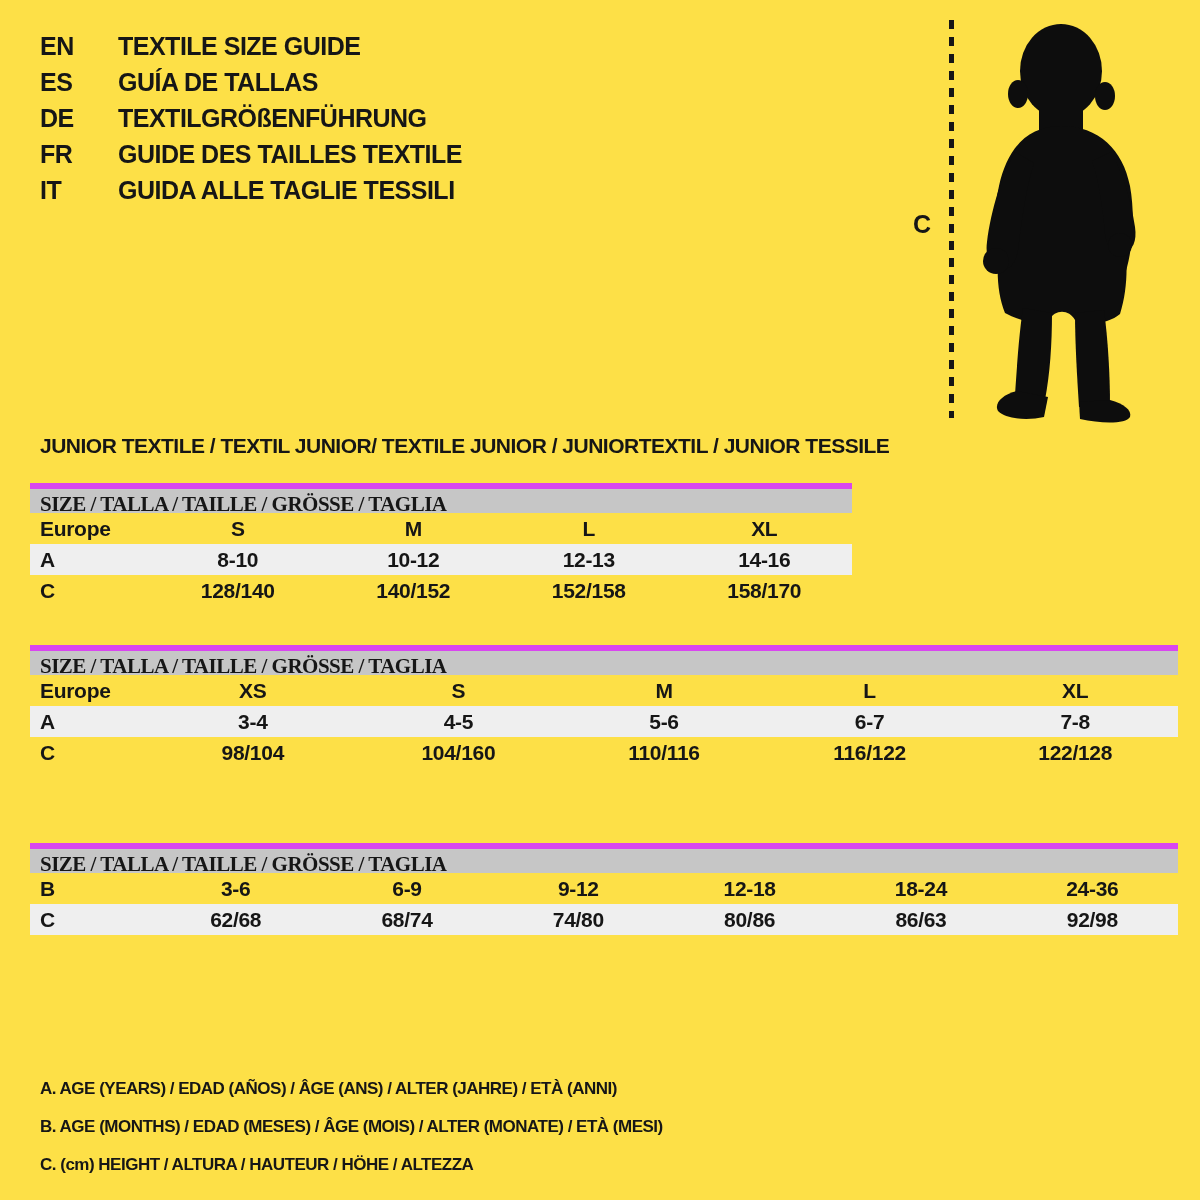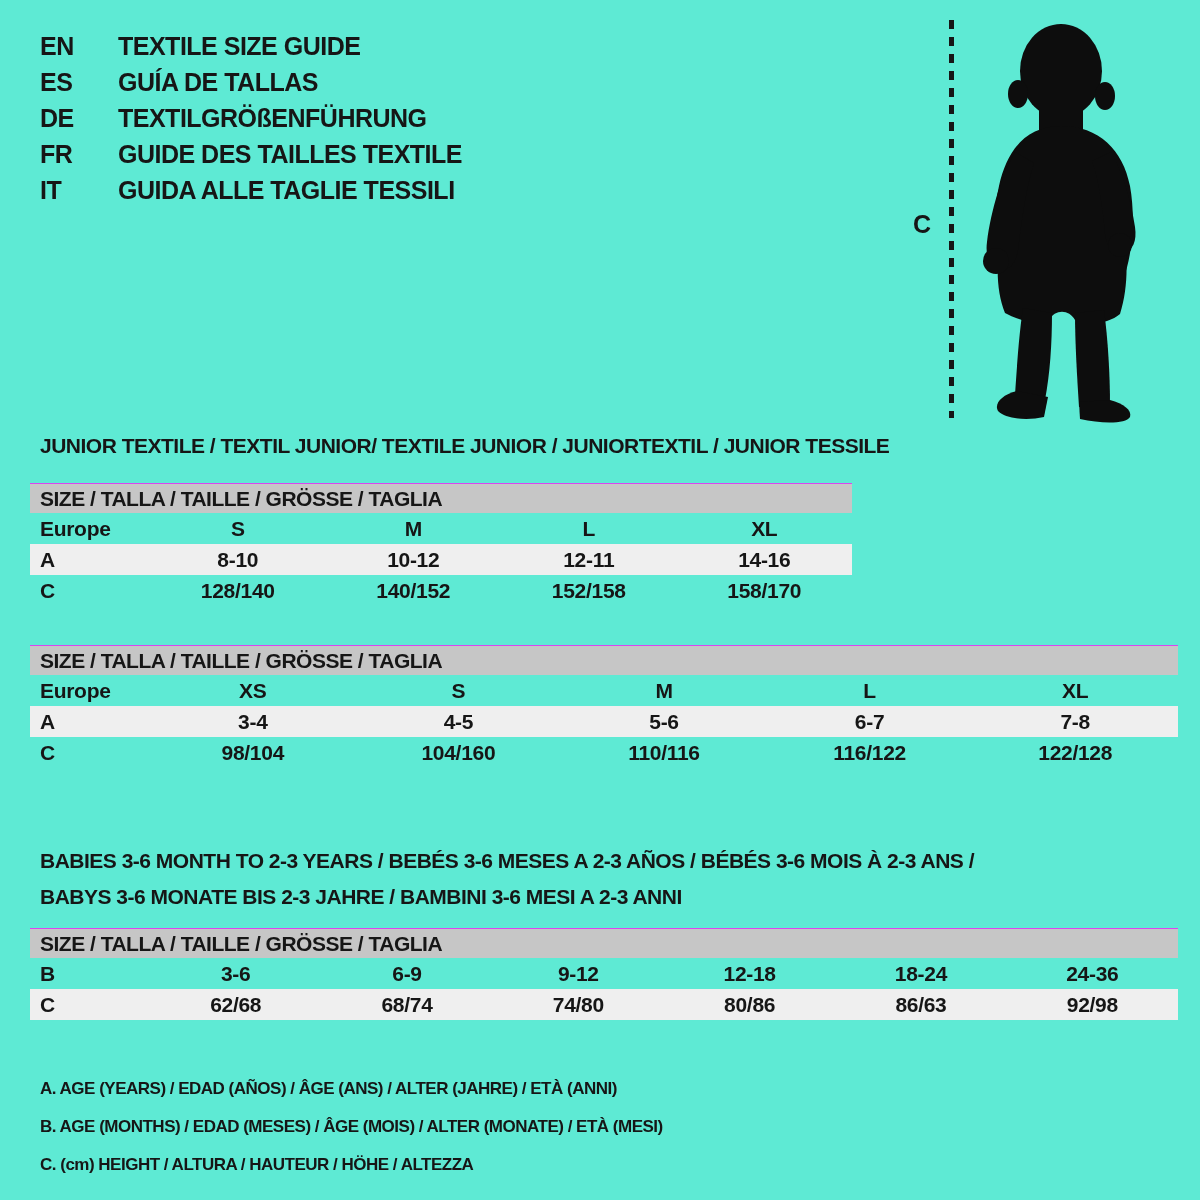--- a/index.html
+++ b/index.html
@@ -1,17 +1,17 @@
 <!DOCTYPE html>
 <html><head>
 <meta charset="utf-8">
 <style>
   html,body{margin:0;padding:0;background:#ffffff;}
   .page{
-    position:relative;width:1200px;height:1200px;background:#5eead4;
+    position:relative;width:1200px;height:1200px;background:#fde047;
     font-family:"Liberation Sans", sans-serif;color:#161616;overflow:hidden;
     -webkit-font-smoothing:antialiased;
   }
   
   .lang-block{position:absolute;left:40px;top:28px;}
   .lang-row{display:flex;align-items:center;height:36px;font-weight:bold;font-size:25px;letter-spacing:-0.5px;}
   .lang-code{width:78px;flex:0 0 78px;}
   .lang-label{white-space:nowrap;}
   
   .figure{position:absolute;left:905px;top:12px;width:270px;height:412px;}
@@ -29,21 +29,21 @@
   .sec-title{
     font-size:21px;font-weight:bold;letter-spacing:-0.5px;line-height:26px;
     padding-left:10px;white-space:nowrap;
   }
   .section-junior .sec-title{margin-bottom:24px;}
   .section-children .sec-title{margin-bottom:20px;}
   .section-babies .sec-title{margin-bottom:13px;line-height:36px;}
   .size-bar{
     height:30px;line-height:30px;background:#c6c6c6;
     font-size:21px;font-weight:bold;letter-spacing:-0.5px;padding-left:10px;
-    border-top:1px solid #d946ef;box-sizing:border-box;
+    border-top:6px solid #d946ef;box-sizing:border-box;font-family:Liberation Serif, serif;
   }
   .trow{display:flex;align-items:center;height:31px;font-size:21px;font-weight:bold;letter-spacing:-0.3px;}
   .trow.shaded{background:#efefef;}
   .tcell{flex:1;text-align:center;}
   .tcell.c0{flex:0 0 110px;text-align:left;padding-left:10px;}
   
   .legend{position:absolute;left:40px;top:1070px;}
   .legend-line{height:38px;line-height:38px;font-size:17px;font-weight:bold;letter-spacing:-0.5px;white-space:nowrap;}
 </style>
 </head>
@@ -104,21 +104,21 @@
       <span class="tcell c0">Europe</span>
       <span class="tcell">S</span>
       <span class="tcell">M</span>
       <span class="tcell">L</span>
       <span class="tcell">XL</span>
     </div>
     <div class="trow shaded">
       <span class="tcell c0">A</span>
       <span class="tcell">8-10</span>
       <span class="tcell">10-12</span>
-      <span class="tcell">12-11</span>
+      <span class="tcell">12-13</span>
       <span class="tcell">14-16</span>
     </div>
     <div class="trow">
       <span class="tcell c0">C</span>
       <span class="tcell">128/140</span>
       <span class="tcell">140/152</span>
       <span class="tcell">152/158</span>
       <span class="tcell">158/170</span>
     </div>
   </div>
@@ -145,24 +145,20 @@
       <span class="tcell c0">C</span>
       <span class="tcell">98/104</span>
       <span class="tcell">104/160</span>
       <span class="tcell">110/116</span>
       <span class="tcell">116/122</span>
       <span class="tcell">122/128</span>
     </div>
   </div>
 
   <div class="section section-babies">
-    <div class="sec-title">
-      <div>BABIES 3-6 MONTH TO 2-3 YEARS / BEBÉS 3-6 MESES A 2-3 AÑOS / BÉBÉS 3-6 MOIS À 2-3 ANS /</div>
-      <div>BABYS 3-6 MONATE BIS 2-3 JAHRE / BAMBINI 3-6 MESI A 2-3 ANNI</div>
-    </div>
     <div class="size-bar">SIZE / TALLA / TAILLE / GRÖSSE / TAGLIA</div>
     <div class="trow">
       <span class="tcell c0">B</span>
       <span class="tcell">3-6</span>
       <span class="tcell">6-9</span>
       <span class="tcell">9-12</span>
       <span class="tcell">12-18</span>
       <span class="tcell">18-24</span>
       <span class="tcell">24-36</span>
     </div>

